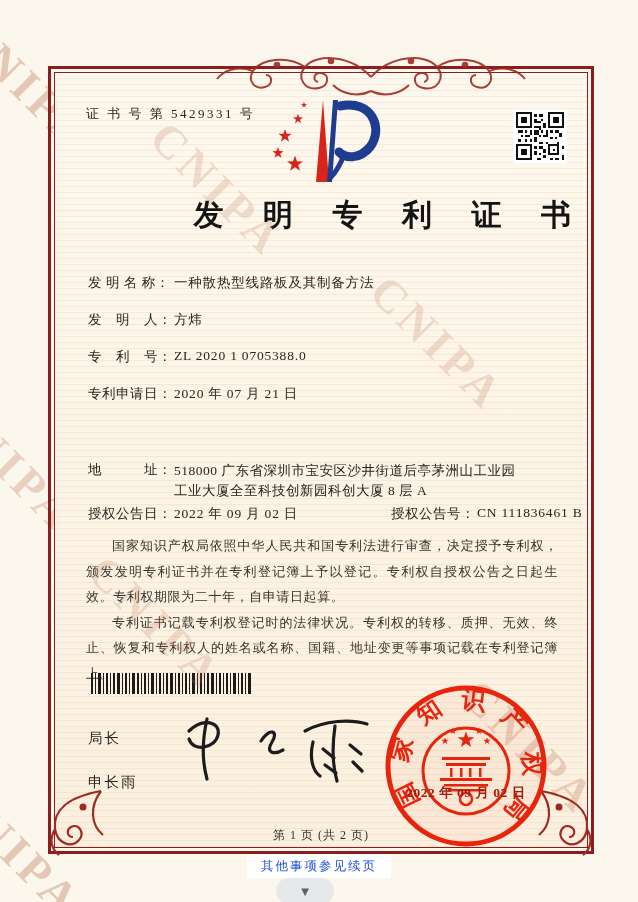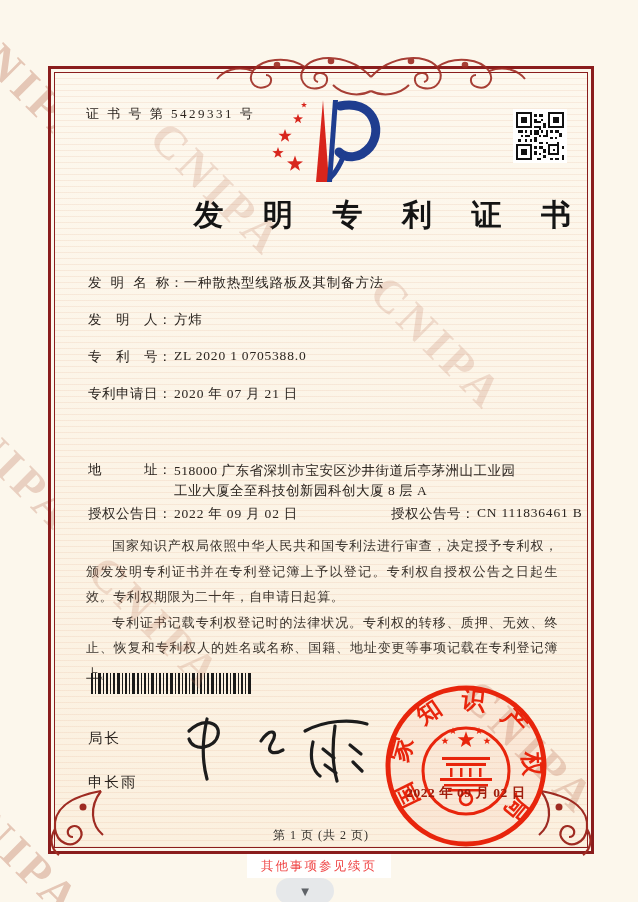--- a/index.html
+++ b/index.html
@@ -35,21 +35,21 @@
   
   .cert-no{position:absolute;left:31px;top:32px;font-size:13px;letter-spacing:2.5px;}
   .logo{position:absolute;left:211px;top:22px;width:118px;height:92px;}
   .qr{position:absolute;left:458px;top:36px;width:54px;height:54px;background:#fff;padding:3px;box-sizing:border-box;}
   .title{
     position:absolute;left:0;top:122px;width:100%;text-align:right;
     font-size:30px;font-weight:bold;letter-spacing:16px;text-indent:16px;color:#141414;
   }
   
   .frow{position:absolute;left:33px;font-size:13.5px;white-space:nowrap;letter-spacing:.5px;}
-  .frow .lab{display:inline-block;min-width:86px;vertical-align:top;font-family:Liberation Mono, monospace;}
+  .frow .lab{display:inline-block;min-width:86px;vertical-align:top;}
   .frow .val{letter-spacing:.8px;}
   .addr-lines{display:inline-block;white-space:normal;width:400px;line-height:20px;vertical-align:top;}
   .pair2{position:absolute;left:303px;top:0;}
   
   .body-text{
     position:absolute;left:31px;top:460px;width:472px;
     font-size:13px;line-height:25.5px;letter-spacing:.6px;color:#3a332c;text-align:justify;
   }
   .body-text p{margin:0;text-indent:2em;}
   
@@ -61,21 +61,21 @@
   .seal svg{position:absolute;inset:0;}
   .seal-date{
     position:absolute;left:0;top:101px;width:100%;text-align:center;
     font-size:13.5px;font-weight:bold;color:#a01d0c;letter-spacing:.5px;z-index:5;
   }
   .page-no{position:absolute;left:0;top:754px;width:100%;text-align:center;font-size:12px;letter-spacing:1px;color:#33302b;}
   
   .note{
     position:absolute;left:0;top:858px;width:100%;text-align:center;z-index:3;font-size:12.5px;letter-spacing:2px;
   }
-  .note span{background:#ffffff;padding:5px 14px;color:#ef4444;}
+  .note span{background:#ffffff;padding:5px 14px;color:#1d4ed8;}
   .scroll-pill{
     position:absolute;left:276px;top:878px;width:58px;height:26px;border-radius:13px;
     background:#e6e8ea;z-index:6;display:flex;align-items:center;justify-content:center;
     color:#5f6368;font-size:10px;font-family:"DejaVu Sans",sans-serif;cursor:pointer;
   }
 </style>
 </head>
 <body>
 
 <div class="wm s1" style="left:-16px;top:6px">CNIPA</div>

